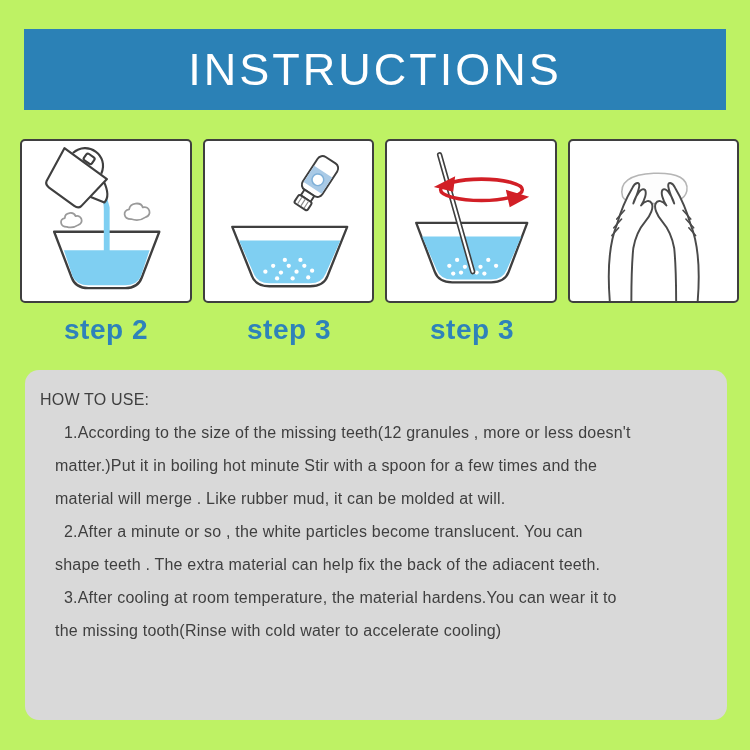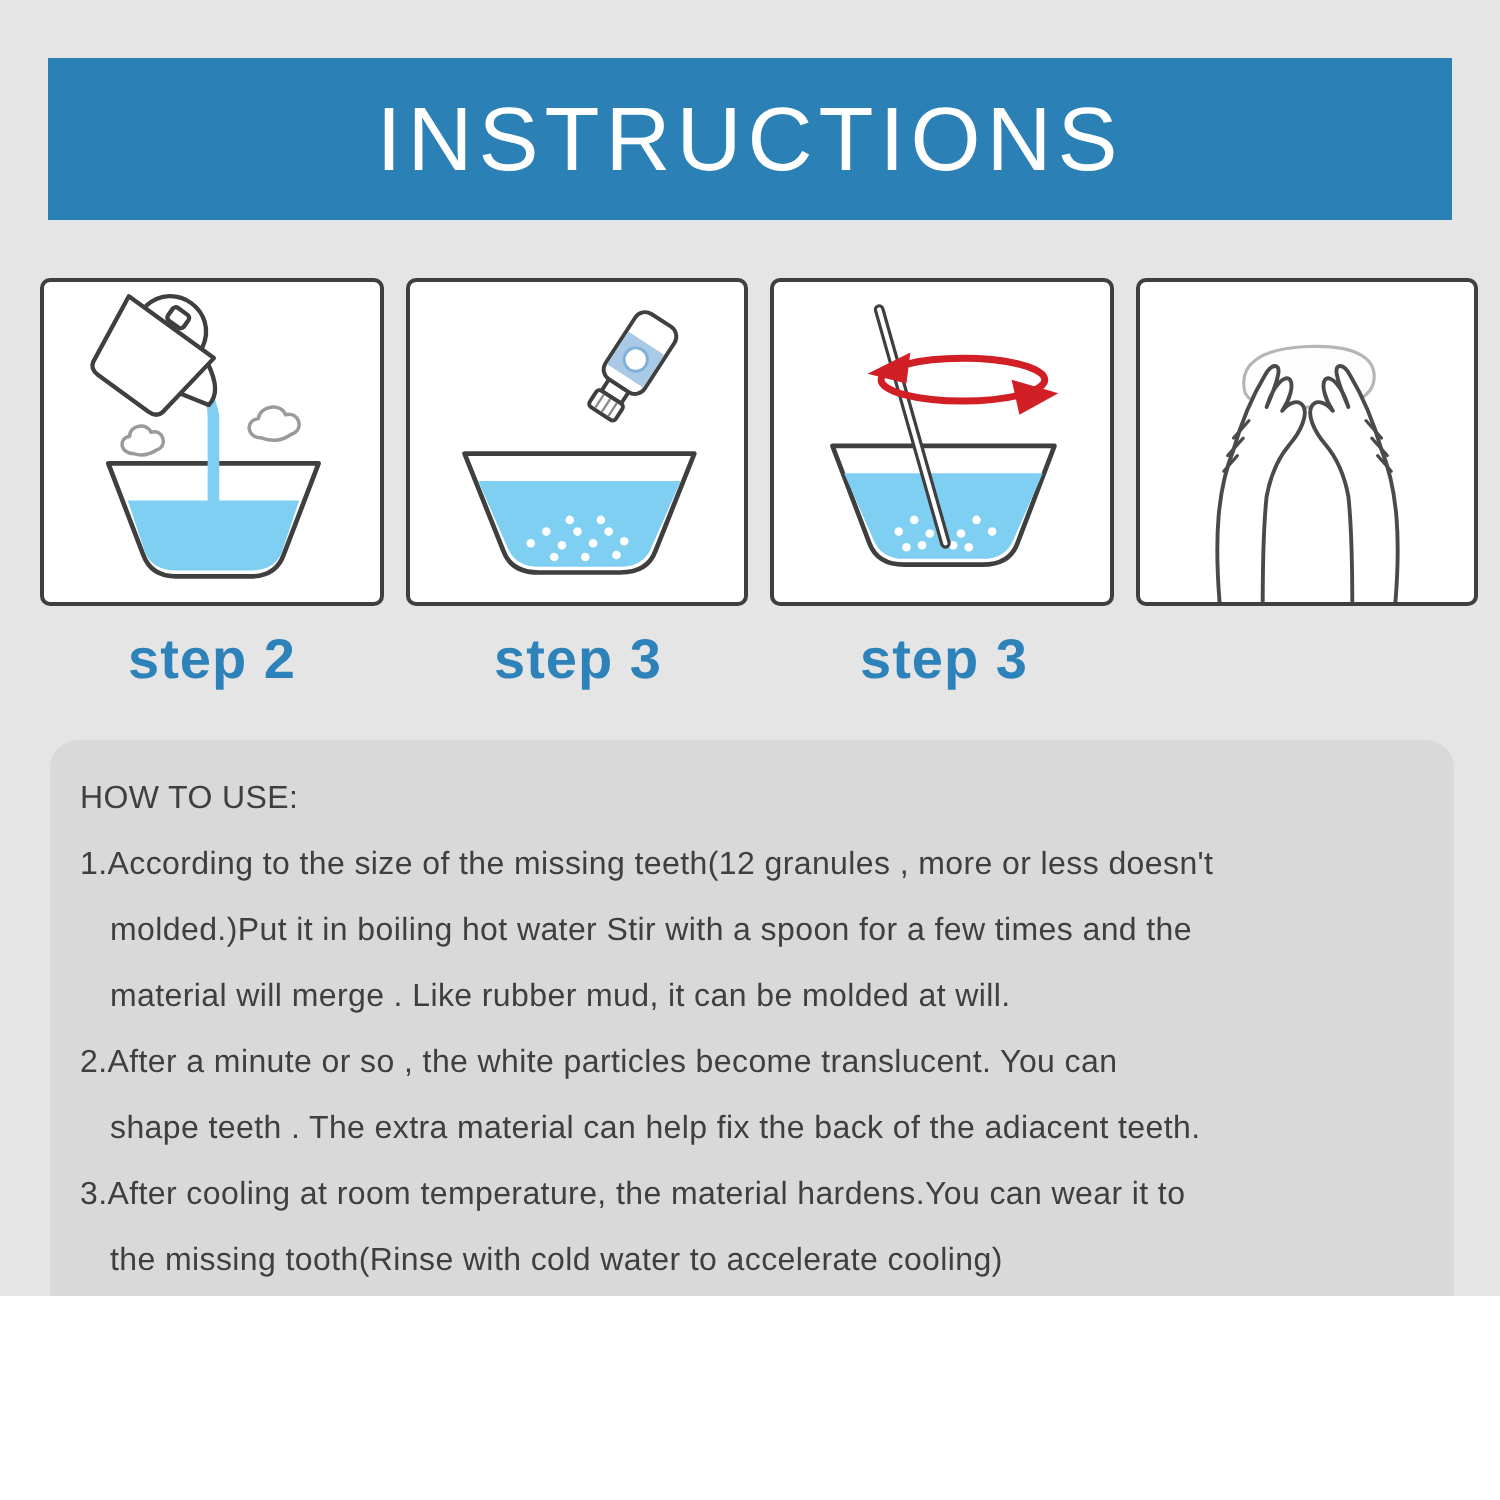--- a/index.html
+++ b/index.html
@@ -8,38 +8,38 @@
     --panel-bg:#d9d9d9;
     --text-color:#3f3f3f;
     --water-blue:#7fcff2;
     --arrow-red:#d21f26;
     --outline:#3f3f3f;
     --steam-gray:#9a9a9a;
     --bottle-label:#a9cae6;
     --blob-gray:#b5b5b5;
   }
   html,body{margin:0;padding:0;background:#fff;}
-  .page{position:relative;width:750px;height:648px;background:#e5e5e5;overflow:hidden;
+  .page{position:relative;width:750px;height:750px;background:#bef264;overflow:hidden;
         font-family:"Liberation Sans",sans-serif;}
   .banner{position:absolute;left:24px;top:29px;width:702px;height:81px;
           background:var(--header-bg);display:flex;align-items:center;justify-content:center;}
   .banner h1{margin:0;color:#ffffff;font-size:45px;font-weight:400;letter-spacing:3px;}
   .steps{position:absolute;left:20px;top:139px;width:719px;display:flex;gap:11px;}
   .step-box{width:172px;height:164px;box-sizing:border-box;margin:0;background:#fff;
             border:2px solid var(--outline);border-radius:5px;overflow:hidden;}
   .step-box svg{display:block;width:100%;height:100%;}
   .step-labels{position:absolute;left:20px;top:314px;width:719px;display:flex;gap:11px;}
   .step-label{width:172px;text-align:center;color:var(--step-blue);
               font-size:28px;font-weight:700;letter-spacing:0.5px;}
   .panel{position:absolute;left:25px;top:370px;width:702px;height:350px;box-sizing:border-box;
          background:var(--panel-bg);border-radius:14px;padding:13px 18px 0 15px;
          color:var(--text-color);font-size:16px;line-height:33px;letter-spacing:0.2px;}
   .panel-title{font-weight:400;}
   .line{padding-left:15px;white-space:nowrap;}
-  .line.first{padding-left:0;}
+  .line.first{padding-left:0;margin-left:24px;}
   
   .bowl{fill:#fff;stroke:var(--outline);stroke-width:2.4;stroke-linejoin:round;}
   .water{fill:var(--water-blue);}
   .dot{fill:#fff;}
   .stream{fill:var(--water-blue);}
   .kettle{fill:#fff;stroke:var(--outline);stroke-width:2.2;stroke-linejoin:round;}
   .kettle-handle{fill:none;stroke:var(--outline);stroke-width:2.2;}
   .steam{fill:none;stroke:var(--steam-gray);stroke-width:1.8;stroke-linejoin:round;}
   .bottle{fill:#fff;stroke:var(--outline);stroke-width:2;stroke-linejoin:round;}
   .label-band{fill:var(--bottle-label);}
@@ -153,21 +153,21 @@
     <div class="step-label">step 2</div>
     <div class="step-label">step 3</div>
     <div class="step-label">step 3</div>
   </section>
 
   <section class="panel">
     <div class="panel-title">HOW TO USE:</div>
     <div id="howto-list">
         <div>
           <div class="line first">1.According to the size of the missing teeth(12 granules , more or less doesn't</div>
-          <div class="line">molded.)Put it in boiling hot water Stir with a spoon for a few times and the</div>
+          <div class="line">matter.)Put it in boiling hot minute Stir with a spoon for a few times and the</div>
           <div class="line">material will merge . Like rubber mud, it can be molded at will.</div>
         </div>
         <div>
           <div class="line first">2.After a minute or so , the white particles become translucent. You can</div>
           <div class="line">shape teeth . The extra material can help fix the back of the adiacent teeth.</div>
         </div>
         <div>
           <div class="line first">3.After cooling at room temperature, the material hardens.You can wear it to</div>
           <div class="line">the missing tooth(Rinse with cold water to accelerate cooling)</div>
         </div>

